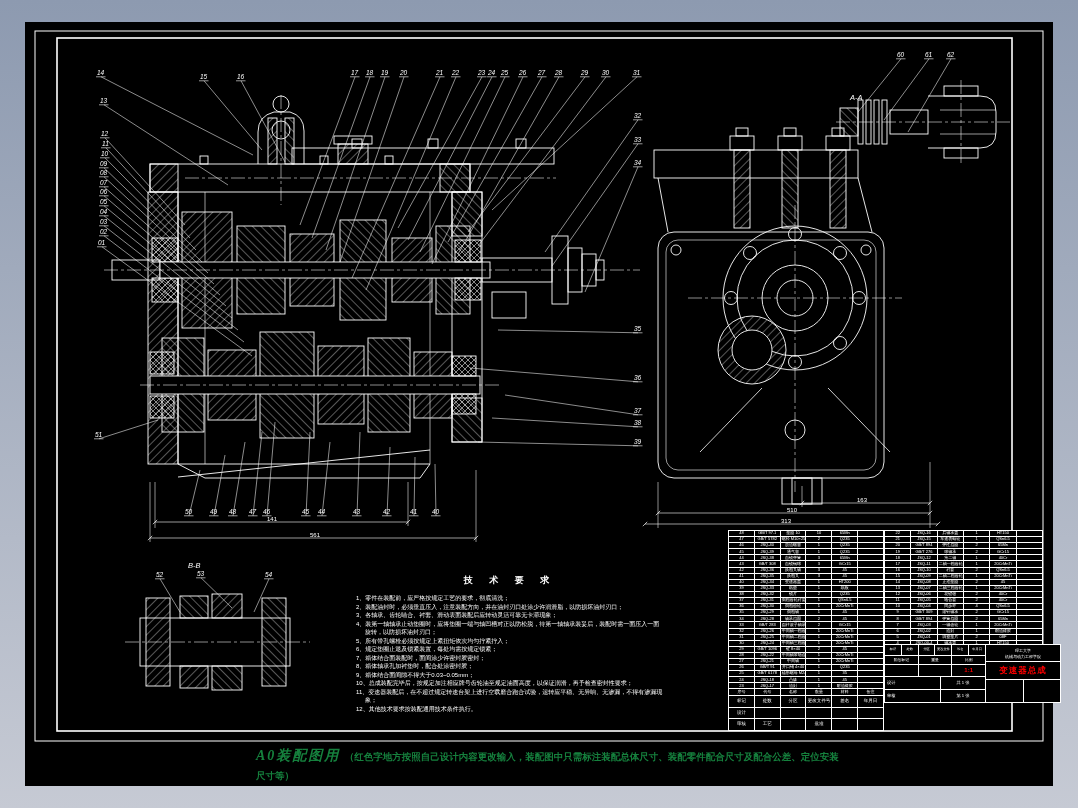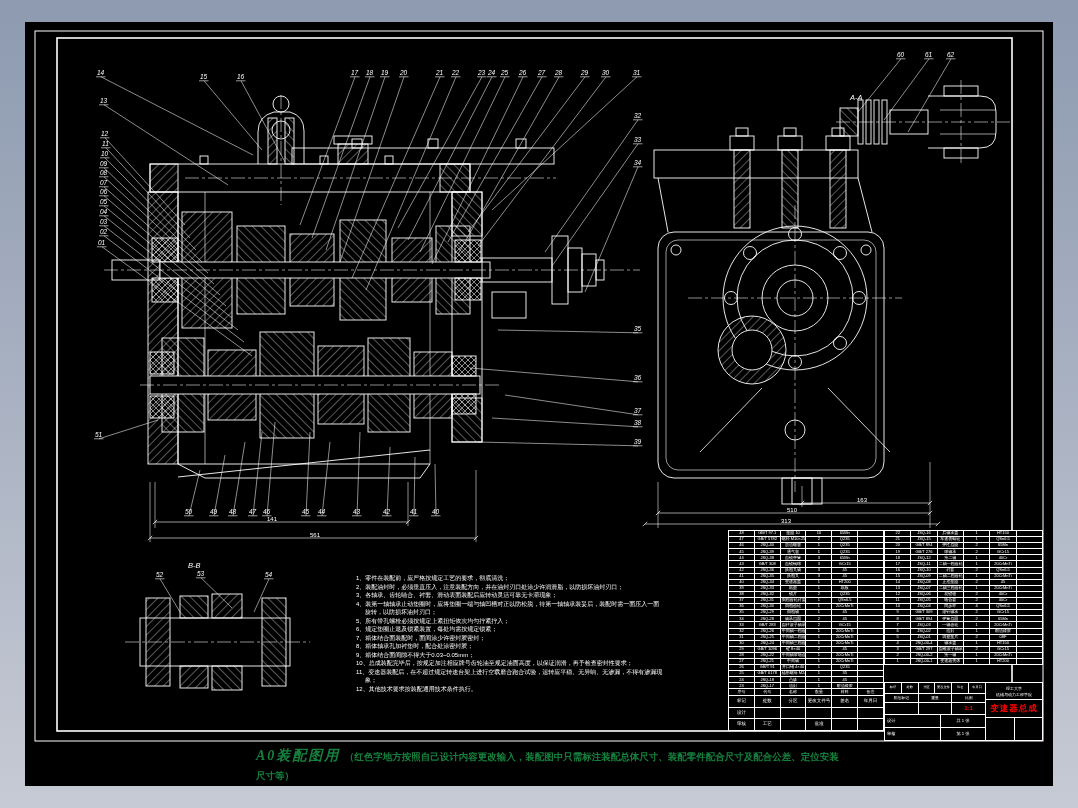--- a/index.html
+++ b/index.html
@@ -20,21 +20,21 @@
   #rednote .s{font-size:9.5px;font-weight:bold}
   
   table.bom{position:absolute;border-collapse:collapse;table-layout:fixed;background:#000;color:#fff}
   table.bom td{border:1px solid #fff;font-size:4px;line-height:4.6px;height:5.1px;overflow:hidden;
     white-space:nowrap;padding:0 1px;text-align:center}
   #bomL{left:728px;top:530px;width:156px}
   #bomR{left:884px;top:530px;width:159px}
   #sig{left:728px;top:695px;width:156px;height:36px}
   #sig td{height:10px;font-size:4.5px}
   
-  #tb{position:absolute;left:884px;top:682px;width:159px;height:59px;border:1px solid #fff;
+  #tb{position:absolute;left:884px;top:644px;width:177px;height:59px;border:1px solid #fff;
       color:#fff;display:flex;background:#000;box-sizing:border-box}
   #tb .l{width:100px;border-right:1px solid #fff;display:flex;flex-direction:column}
   #tb .r1{height:10px;display:flex;border-bottom:1px solid #fff}
   #tb .r1 div{flex:1;border-right:1px solid #fff;font-size:3.2px;line-height:9px;text-align:center;overflow:hidden}
   #tb .r1 div:last-child{border-right:none}
   #tb .r2{height:20px;display:flex;border-bottom:1px solid #fff}
   #tb .c3{flex:1;border-right:1px solid #fff;display:flex;flex-direction:column;text-align:center}
   #tb .c3:last-child{border-right:none}
   #tb .c3 .h{height:8px;font-size:3.8px;line-height:8px;border-bottom:1px solid #fff}
   #tb .c3 .v{flex:1;font-size:6px;line-height:11px}
@@ -403,20 +403,21 @@
       <line x1="927.8" y1="515.2" x2="932.2" y2="510.8" stroke="#fff" stroke-width="0.7"></line>
       <text x="792" y="511.5" fill="#fff" font-size="6" text-anchor="middle">510</text>
       <line x1="645" y1="524" x2="938" y2="524" stroke="#fff" stroke-width="0.6"></line>
       <line x1="642.8" y1="526.2" x2="647.2" y2="521.8" stroke="#fff" stroke-width="0.7"></line>
       <line x1="935.8" y1="526.2" x2="940.2" y2="521.8" stroke="#fff" stroke-width="0.7"></line>
       <text x="786" y="522.5" fill="#fff" font-size="6" text-anchor="middle">313</text>
     </g>
 </svg>
 
 <div class="txt" id="tech">
+  <div class="t">技 术 要 求</div>
   <div id="techItems">
       <div class="i">1、零件在装配前，应严格按规定工艺的要求，彻底清洗；</div>
       <div class="i">2、装配油封时，必须垂直压入，注意装配方向，并在油封刃口处涂少许润滑脂，以防损坏油封刃口；</div>
       <div class="i">3、各轴承、齿轮啮合、衬套、滑动表面装配后应转动灵活可靠无卡滞现象；</div>
       <div class="i">4、装第一轴轴承止动垫圈时，应将垫圈一端与轴凹槽对正以防松脱，待第一轴轴承装妥后，装配时需一面压入一面旋转，以防损坏油封刃口；</div>
       <div class="i">5、所有带孔螺栓必须按规定上紧扭矩依次均匀拧紧拧入；</div>
       <div class="i">6、规定垫圈止退及锁紧装置，每处均需按规定锁紧；</div>
       <div class="i">7、箱体结合面装配时，面间涂少许密封胶密封；</div>
       <div class="i">8、箱体轴承孔加衬垫时，配合处涂密封胶；</div>
       <div class="i">9、箱体结合面间隙不得大于0.03~0.05mm；</div>

